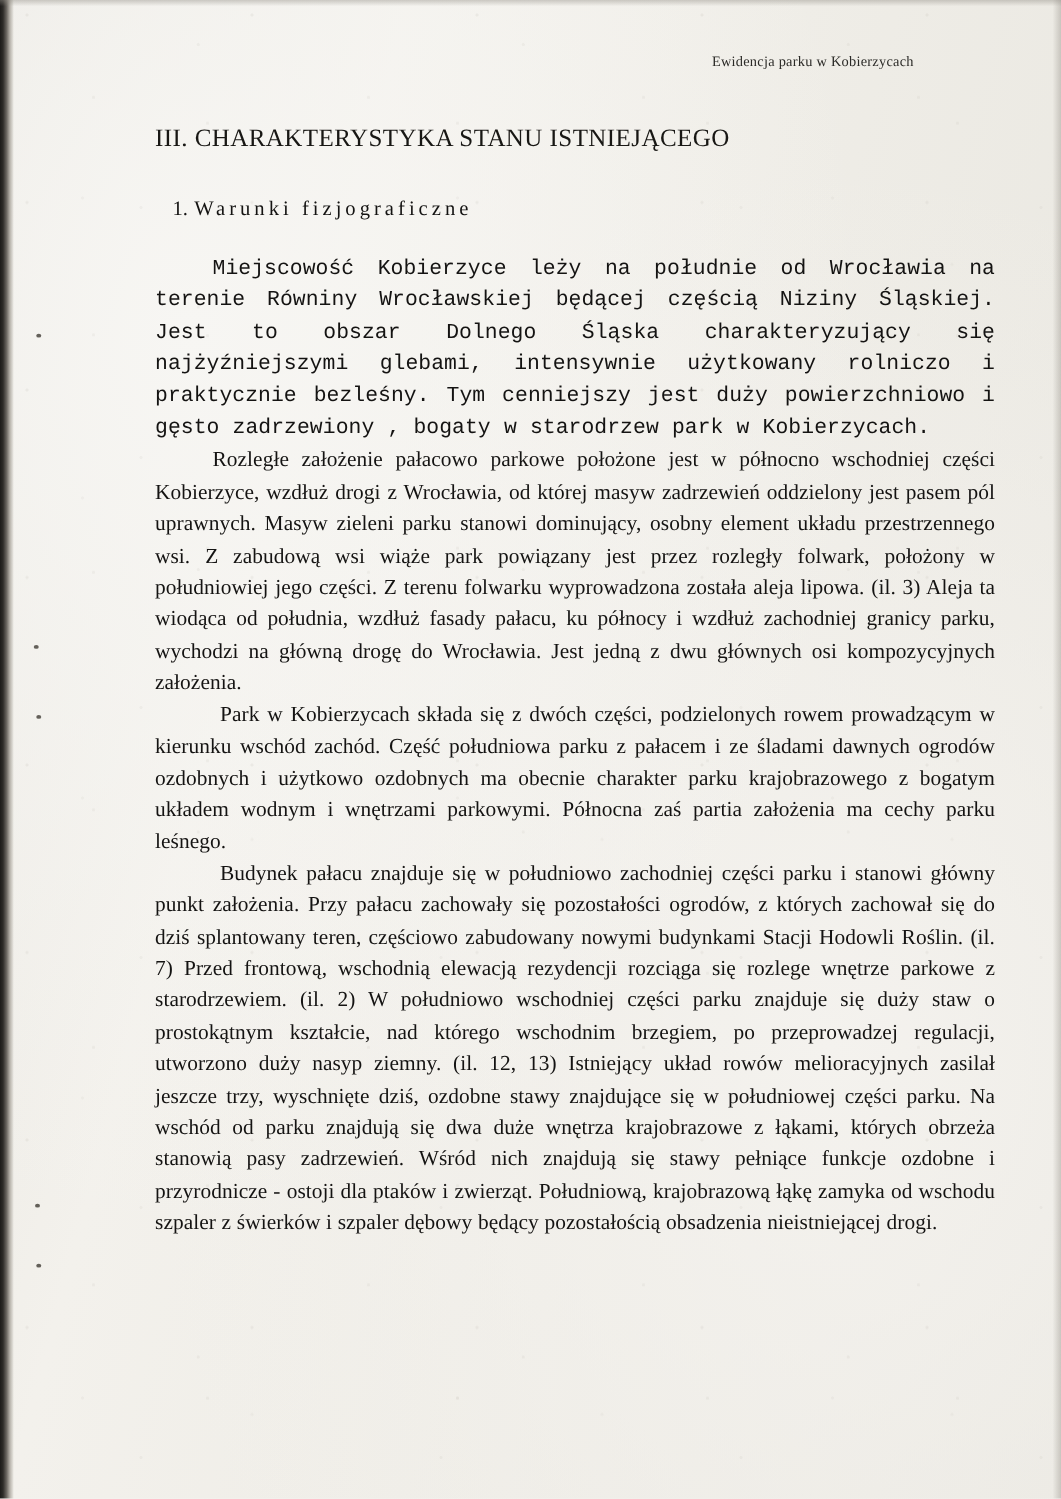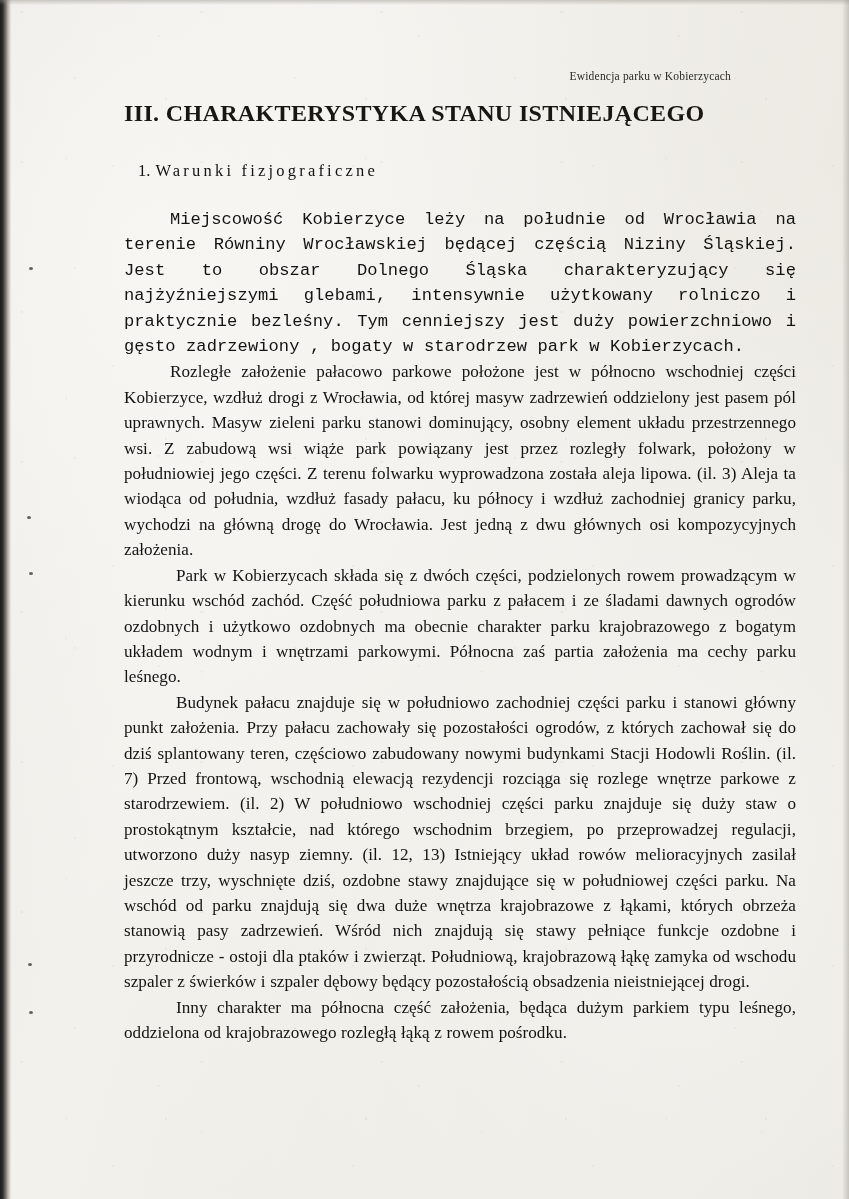--- a/index.html
+++ b/index.html
@@ -66,41 +66,41 @@
   .speck {
     position: absolute;
     width: 4px; height: 3px;
     background: #4a4740;
     border-radius: 50%;
     opacity: .85;
   }
 
   .running-head {
     position: absolute;
-    top: 70px;
+    top: 44px;
     right: 118px;
     font-size: 11.5px;
     color: #2b2a27;
     letter-spacing: .2px;
     white-space: nowrap;
   }
 
   .content {
     position: absolute;
     left: 124px;
     top: 100px;
     width: 672px;
   }
 
   .chapter-title {
-    font-size: 24px;
+    font-size: 20px;
     color: #181714;
     letter-spacing: .35px;
     margin: 0 0 34px 0;
-    font-weight: 700;
+    font-weight: 400;
     white-space: nowrap;
   }
 
   .section-heading {
     font-size: 16.5px;
     color: #141312;
     margin: 0 0 26px 0;
     padding-left: 14px;
     font-weight: 400;
     white-space: nowrap;
@@ -162,18 +162,17 @@
     <h2 class="section-heading">
       <span class="sec-num">1.</span><span class="sec-title">Warunki fizjograficzne</span>
     </h2>
 
     <p class="para block-1">Miejscowość Kobierzyce leży na południe od Wrocławia na terenie Równiny Wrocławskiej będącej częścią Niziny Śląskiej. Jest to obszar Dolnego Śląska charakteryzujący się najżyźniejszymi glebami, intensywnie użytkowany rolniczo i praktycznie bezleśny. Tym cenniejszy jest duży powierzchniowo i gęsto zadrzewiony , bogaty w starodrzew park w Kobierzycach.</p>
 
 
     <p class="para">Rozległe założenie pałacowo parkowe położone jest w północno wschodniej części Kobierzyce, wzdłuż drogi z Wrocławia, od której masyw zadrzewień oddzielony jest pasem pól uprawnych. Masyw zieleni parku stanowi dominujący, osobny element układu przestrzennego wsi. Z zabudową wsi wiąże park powiązany jest przez rozległy folwark, położony w południowiej jego części. Z terenu folwarku wyprowadzona została aleja lipowa. (il. 3) Aleja ta wiodąca od południa, wzdłuż fasady pałacu, ku północy i wzdłuż zachodniej granicy parku, wychodzi na główną drogę do Wrocławia. Jest jedną z dwu głównych osi kompozycyjnych założenia.</p>
     <p class="para tight-indent">Park w Kobierzycach składa się z dwóch części, podzielonych rowem prowadzącym w kierunku wschód zachód. Część południowa parku z pałacem i ze śladami dawnych ogrodów ozdobnych i użytkowo ozdobnych ma obecnie charakter parku krajobrazowego z bogatym układem wodnym i wnętrzami parkowymi. Północna zaś partia założenia ma cechy parku leśnego.</p>
     <p class="para tight-indent">Budynek pałacu znajduje się w południowo zachodniej części parku i stanowi główny punkt założenia. Przy pałacu zachowały się pozostałości ogrodów, z których zachował się do dziś splantowany teren, częściowo zabudowany nowymi budynkami Stacji Hodowli Roślin. (il. 7) Przed frontową, wschodnią elewacją rezydencji rozciąga się rozlege wnętrze parkowe z starodrzewiem. (il. 2) W południowo wschodniej części parku znajduje się duży staw o prostokątnym kształcie, nad którego wschodnim brzegiem, po przeprowadzej regulacji, utworzono duży nasyp ziemny. (il. 12, 13) Istniejący układ rowów melioracyjnych zasilał jeszcze trzy, wyschnięte dziś, ozdobne stawy znajdujące się w południowej części parku. Na wschód od parku znajdują się dwa duże wnętrza krajobrazowe z łąkami, których obrzeża stanowią pasy zadrzewień. Wśród nich znajdują się stawy pełniące funkcje ozdobne i przyrodnicze - ostoji dla ptaków i zwierząt. Południową, krajobrazową łąkę zamyka od wschodu szpaler z świerków i szpaler dębowy będący pozostałością obsadzenia nieistniejącej drogi.</p>
-    <p class="para tight-indent">Inny charakter ma północna część założenia, będąca dużym parkiem typu leśnego, oddzielona od krajobrazowego rozległą łąką z rowem pośrodku.</p>
 
   </div>
 
 
 </div>
 
 </body></html>

